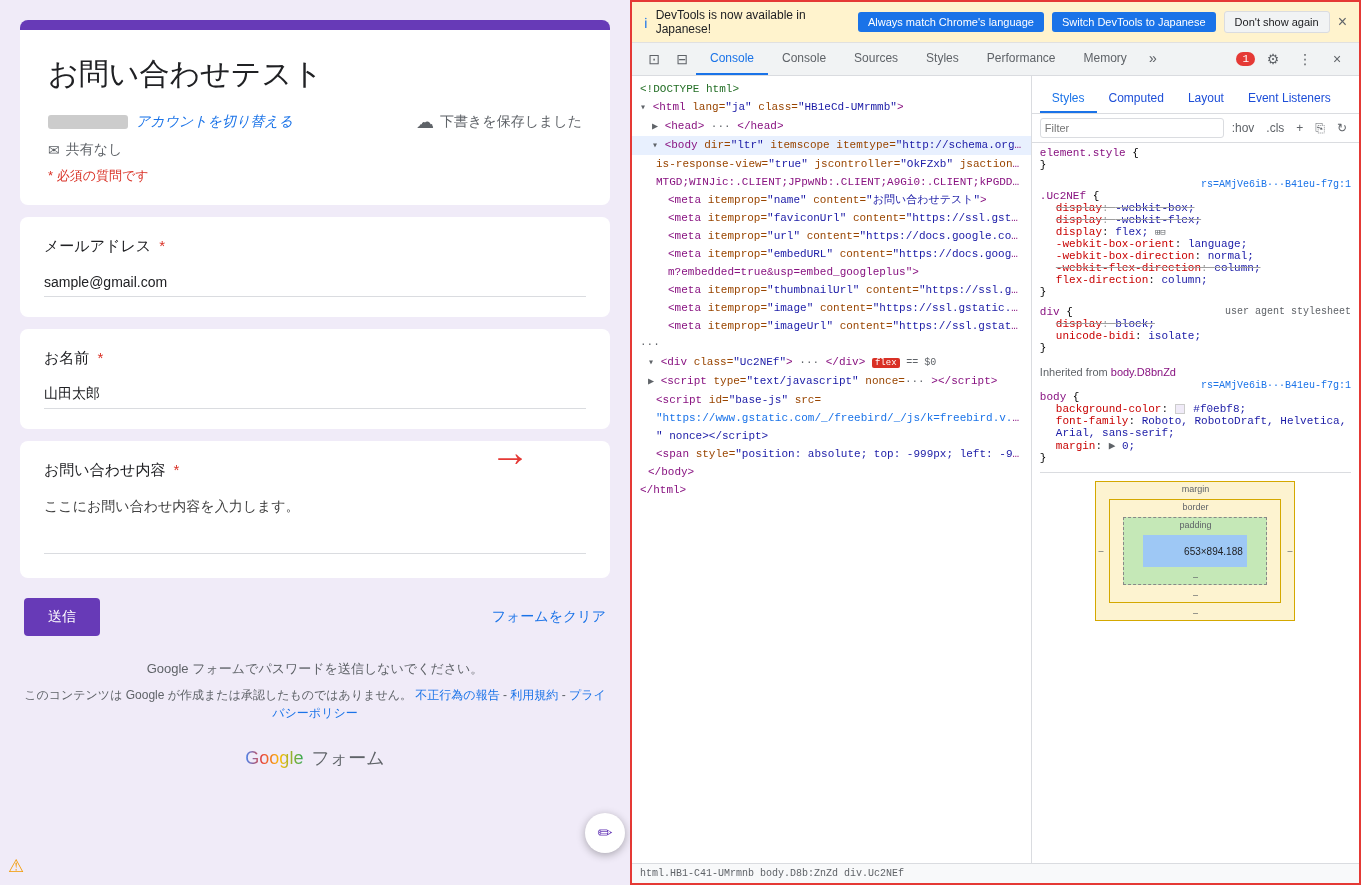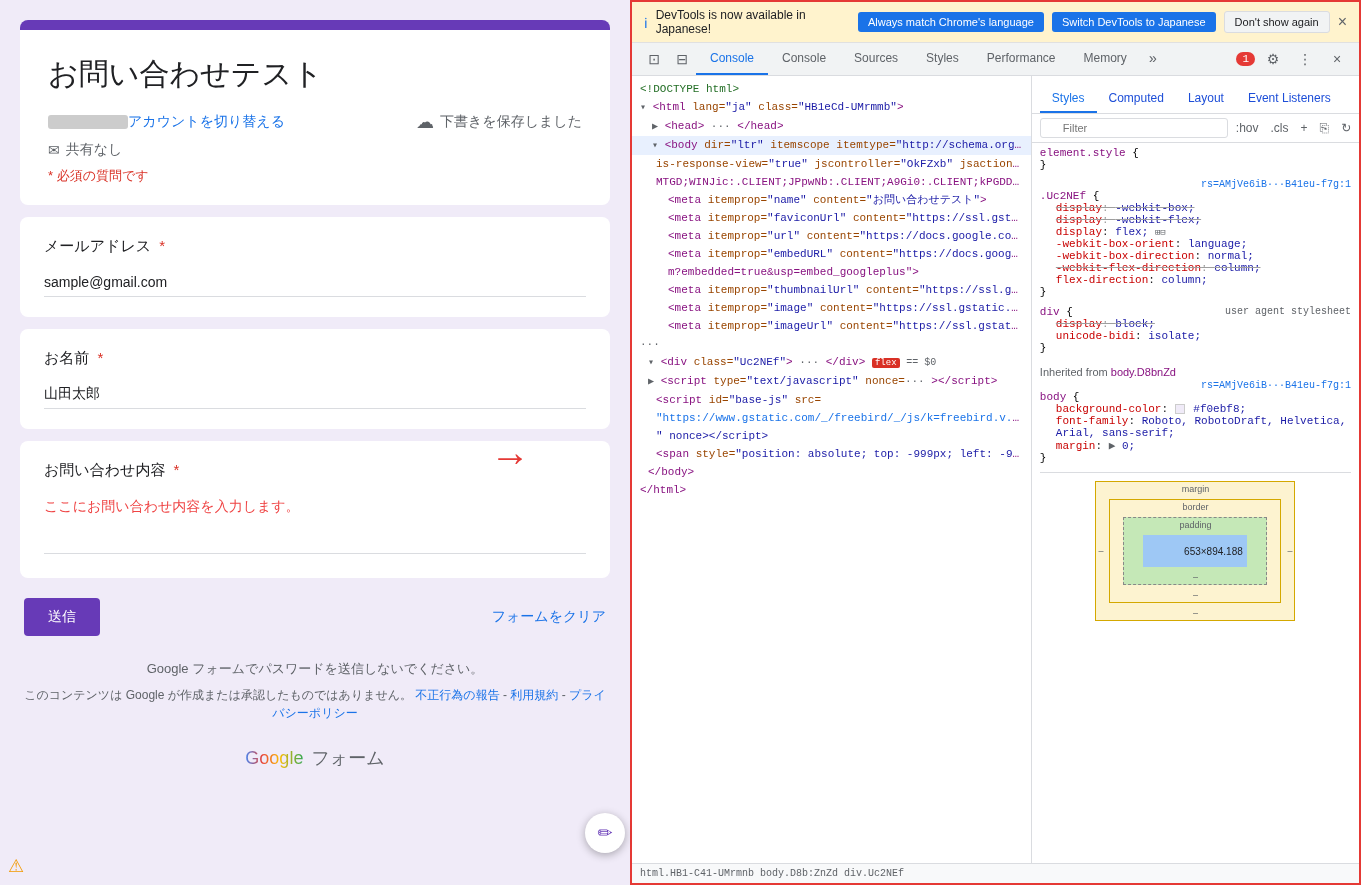--- a/index.html
+++ b/index.html
@@ -32,20 +32,22 @@
     .form-account-row {
       display: flex;
       align-items: center;
       justify-content: space-between;
       margin-bottom: 8px;
     }
 
     .form-account-left {
       display: flex;
       align-items: center;
+      gap: 8px;
+      font-style: italic;
     }
 
     .avatar-placeholder {
       width: 80px;
       height: 14px;
       background: #ccc;
       border-radius: 3px;
     }
 
     .account-switch-link {
@@ -111,21 +113,21 @@
       background: transparent;
       font-family: Arial, sans-serif;
     }
 
     .textarea-input {
       width: 100%;
       border: none;
       border-bottom: 1px solid #dadce0;
       outline: none;
       font-size: 14px;
-      color: #ef4444;
+      color: #404040;
       padding: 4px 0 6px;
       background: transparent;
       font-family: Arial, sans-serif;
       resize: none;
       height: 60px;
     }
 
     .form-footer {
       display: flex;
       align-items: center;
@@ -417,21 +419,21 @@
       align-items: center;
       padding: 4px 8px;
       border-bottom: 1px solid #dadce0;
       gap: 4px;
     }
 
     .styles-filter-input {
       flex: 1;
       border: 1px solid #dadce0;
       border-radius: 3px;
-      padding: 3px 22px;
+      padding: 3px 4px;
       font-size: 11px;
       outline: none;
       font-family: Arial, sans-serif;
     }
 
     .styles-filter-btn {
       background: none;
       border: none;
       color: #5f6368;
       font-size: 12px;

